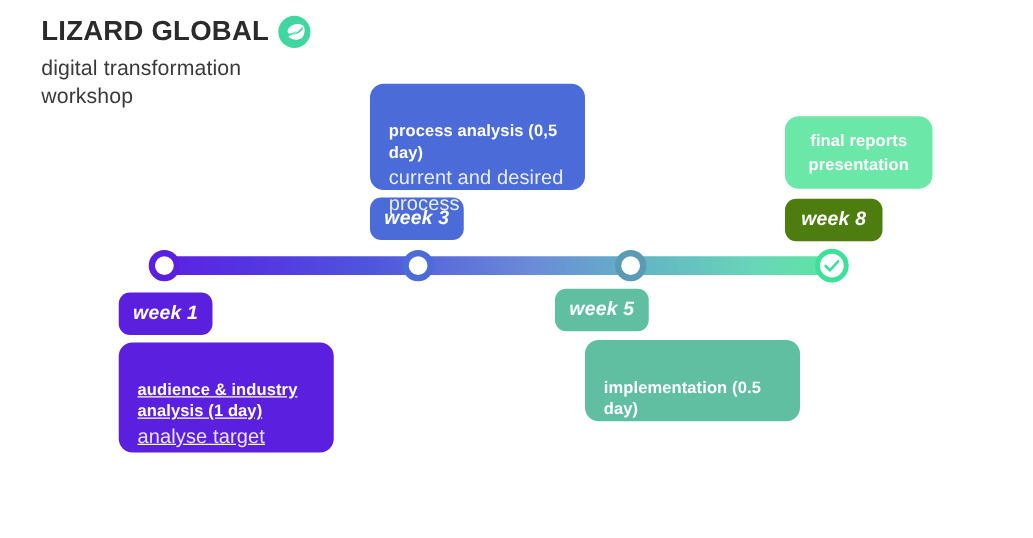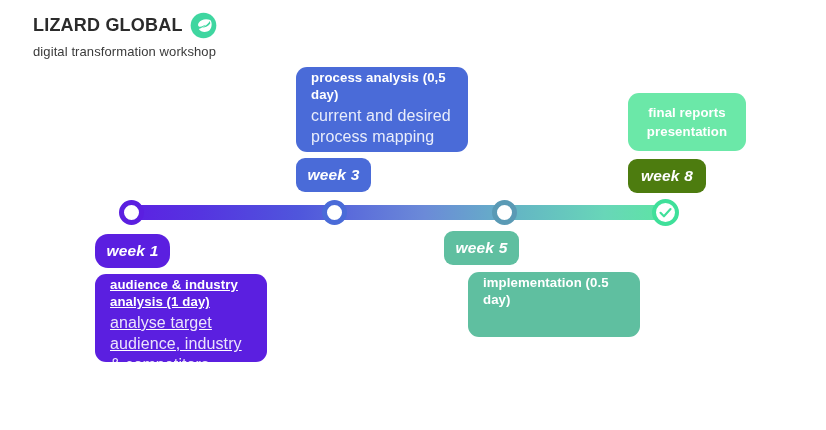--- a/index.html
+++ b/index.html
@@ -22,36 +22,36 @@
     top: 12px;
     width: 330px;
   }
   #logo-row {
     display: flex;
     align-items: center;
     gap: 7px;
     height: 26px;
   }
   #logo-wordmark {
-    font-size: 18px;
+    font-size: 22px;
     font-weight: bold;
     letter-spacing: 0.2px;
     color: #2b2b2b;
     line-height: 1;
     white-space: nowrap;
   }
   #logo-mark {
     width: 27px;
     height: 27px;
     flex: 0 0 auto;
     display: block;
   }
   #subtitle {
     margin-top: 6px;
-    font-size: 13px;
+    font-size: 17px;
     line-height: 1.28;
     color: #3a3a3a;
     font-weight: normal;
     letter-spacing: 0.1px;
     max-width: 230px;
   }
 
   
   #timeline {
     position: absolute;
@@ -113,21 +113,21 @@
     justify-content: center;
     box-sizing: border-box;
     white-space: nowrap;
     font-style: italic;
   }
   .card {
     position: absolute;
     border-radius: 11px;
     color: #ffffff;
     box-sizing: border-box;
-    padding: 2px 15px 14px 15px;
+    padding: 29px 15px 14px 15px;
   }
   .card-title {
     font-size: 13.2px;
     font-weight: bold;
     line-height: 1.32;
     letter-spacing: 0.1px;
     margin: 0 0 1px 0;
   }
   .card-body {
     font-size: 16px;
@@ -170,21 +170,21 @@
 <div class="node hollow" style="left: 119px; top: 200px; border-color: rgb(91, 31, 224);"></div>
     <div class="node hollow" style="left: 322px; top: 200px; border-color: rgb(74, 107, 216);"></div>
     <div class="node hollow" style="left: 492px; top: 200px; border-color: rgb(90, 154, 181);"></div>
     <div class="node done" style="left: 652px; top: 199px; border-color: rgb(63, 224, 154);">
       <svg width="15" height="15" viewBox="0 0 24 24" fill="none" stroke="#3fe09a" stroke-width="3.4" stroke-linecap="round" stroke-linejoin="round">
         <polyline points="4,12.5 9.5,18 20,6.5"></polyline>
       </svg>
     </div>
   </div>
 
-<div class="pill" style="left: 95px; top: 234px; width: 75px; height: 34px; background: rgb(91, 31, 224); border-radius: 13px;">
+<div class="pill" style="left: 95px; top: 234px; width: 75px; height: 34px; background: rgb(91, 31, 224);">
     <span>week 1</span>
   </div>
 <div class="card" style="left: 95px; top: 274px; width: 172px; height: 88px; background: rgb(91, 31, 224); text-decoration: underline;">
     <p class="card-title">audience &amp; industry analysis (1 day)</p>
     <p class="card-body">analyse target audience, industry &amp; competitors</p>
   </div>
 <div class="pill" style="left: 296px; top: 158px; width: 75px; height: 34px; background: rgb(74, 107, 216);">
     <span>week 3</span>
   </div>
 <div class="card" style="left: 296px; top: 67px; width: 172px; height: 85px; background: rgb(74, 107, 216);">

